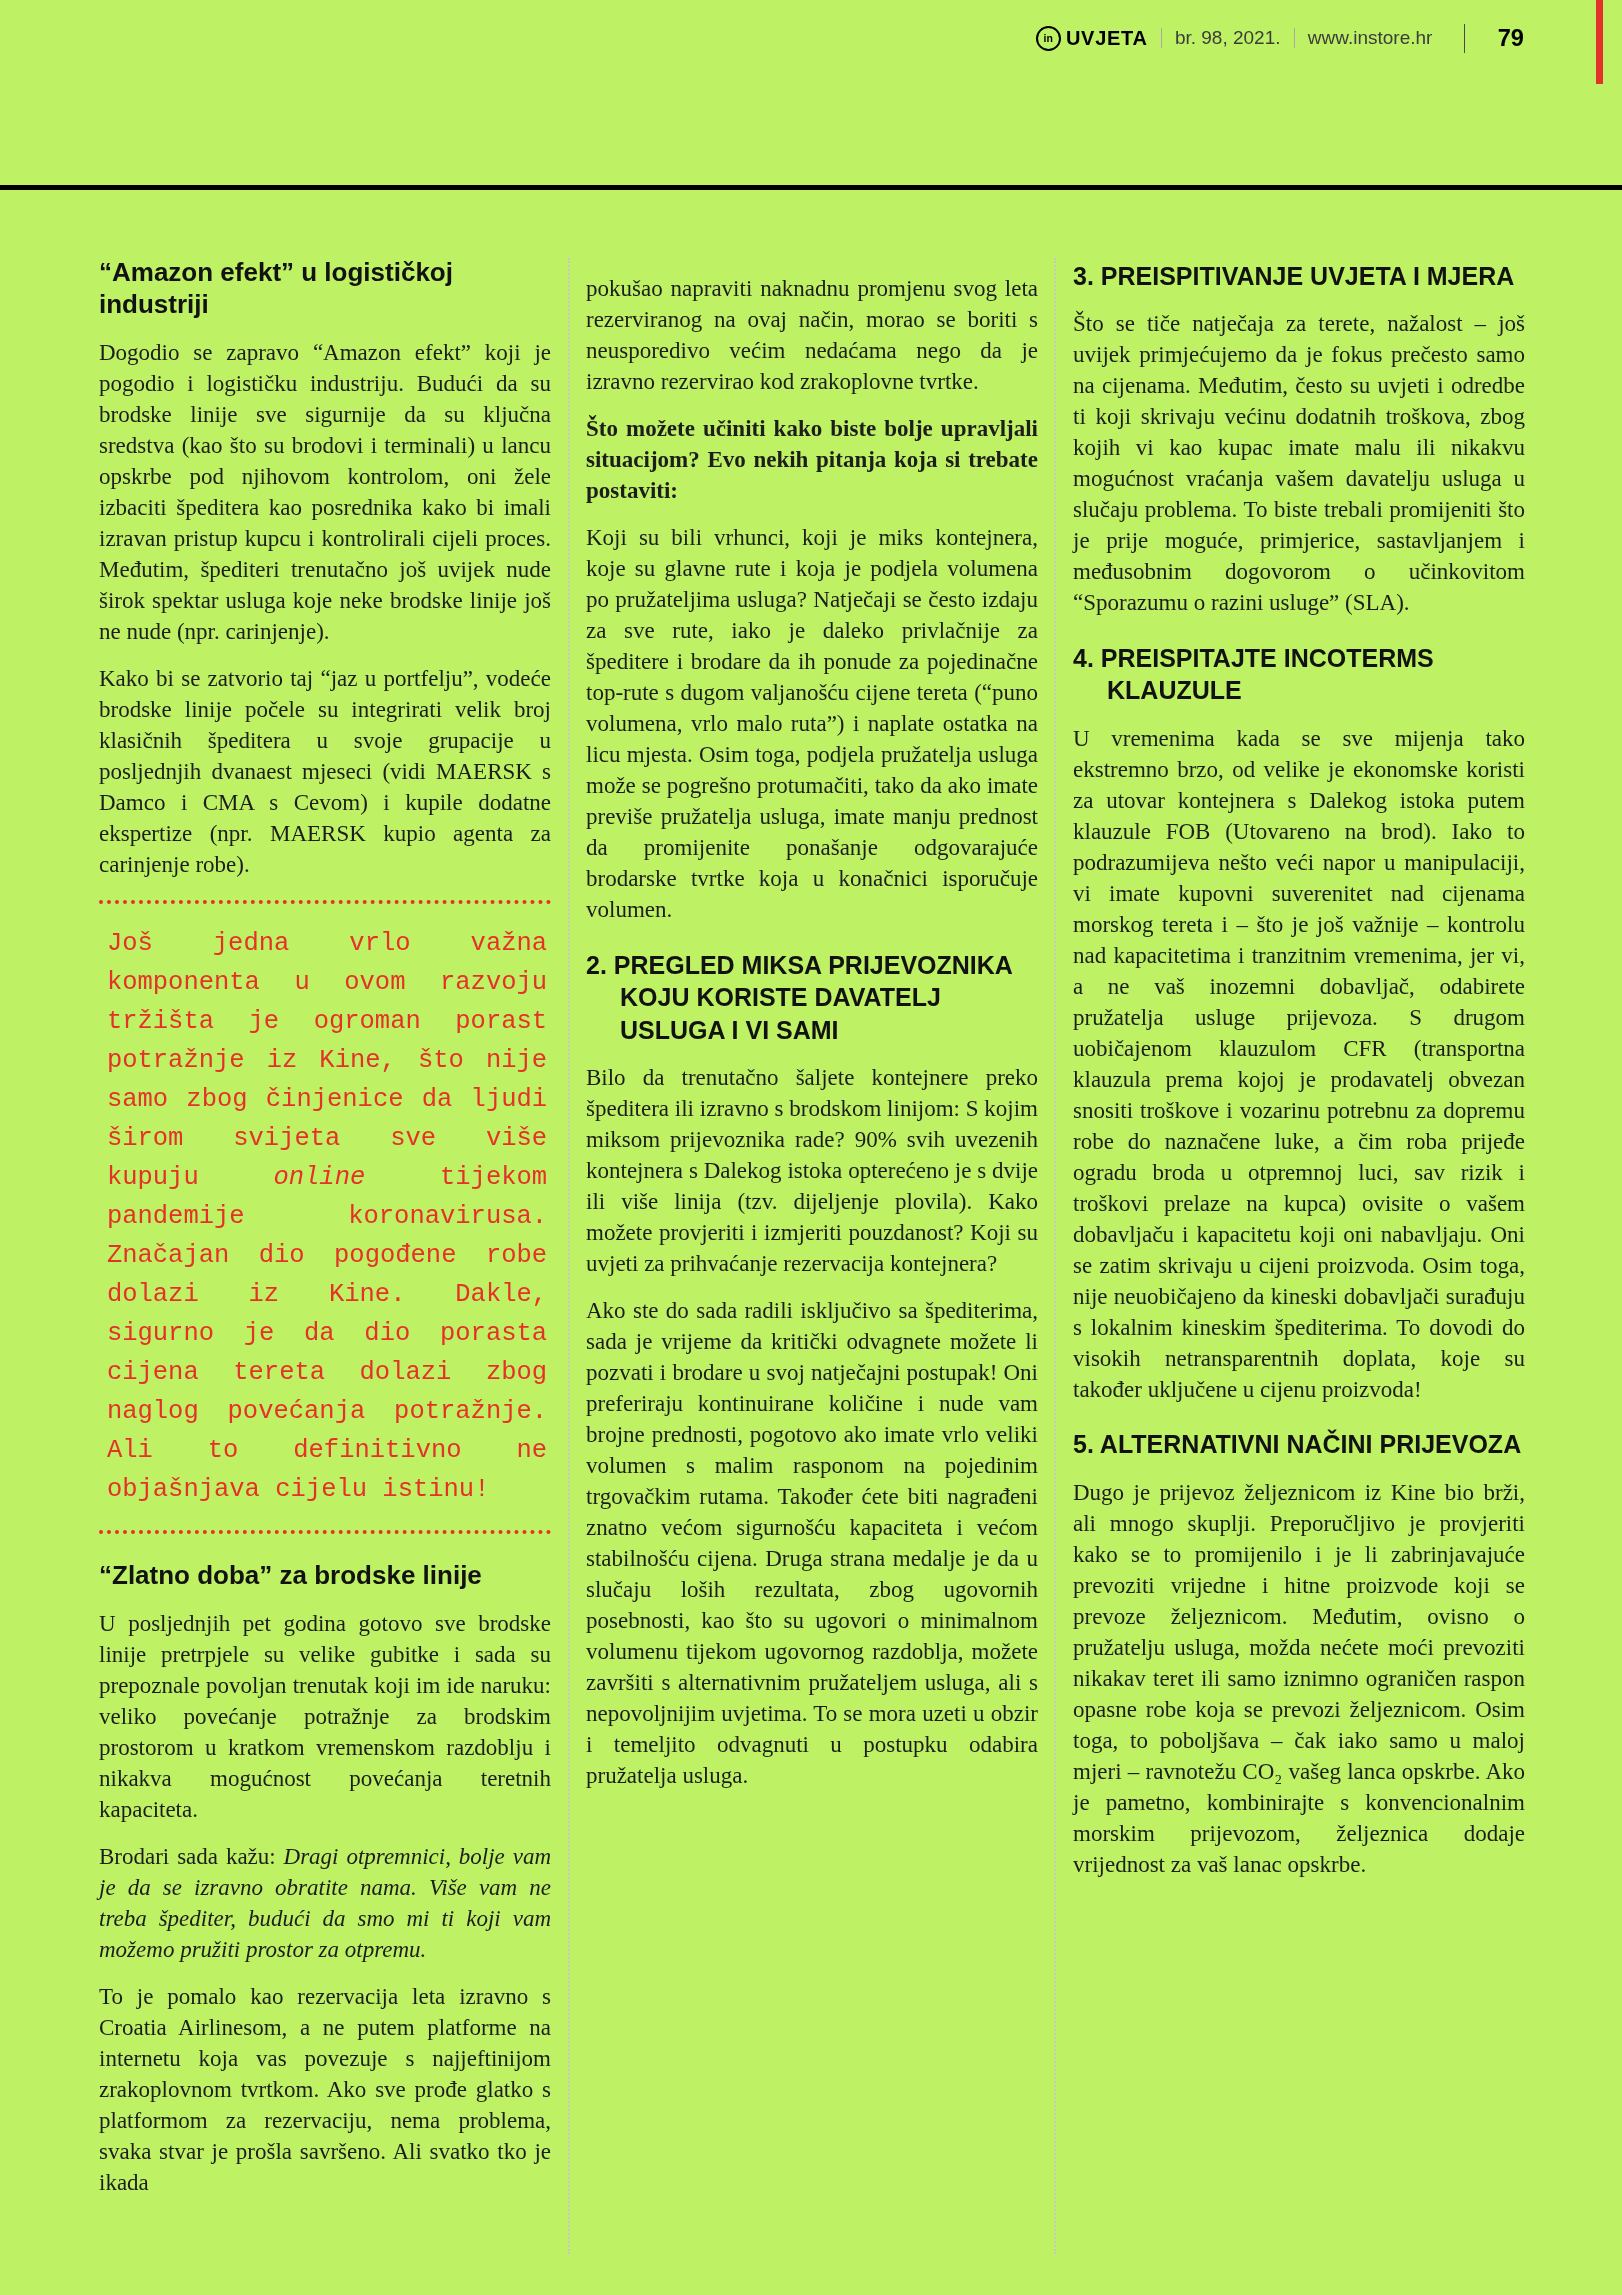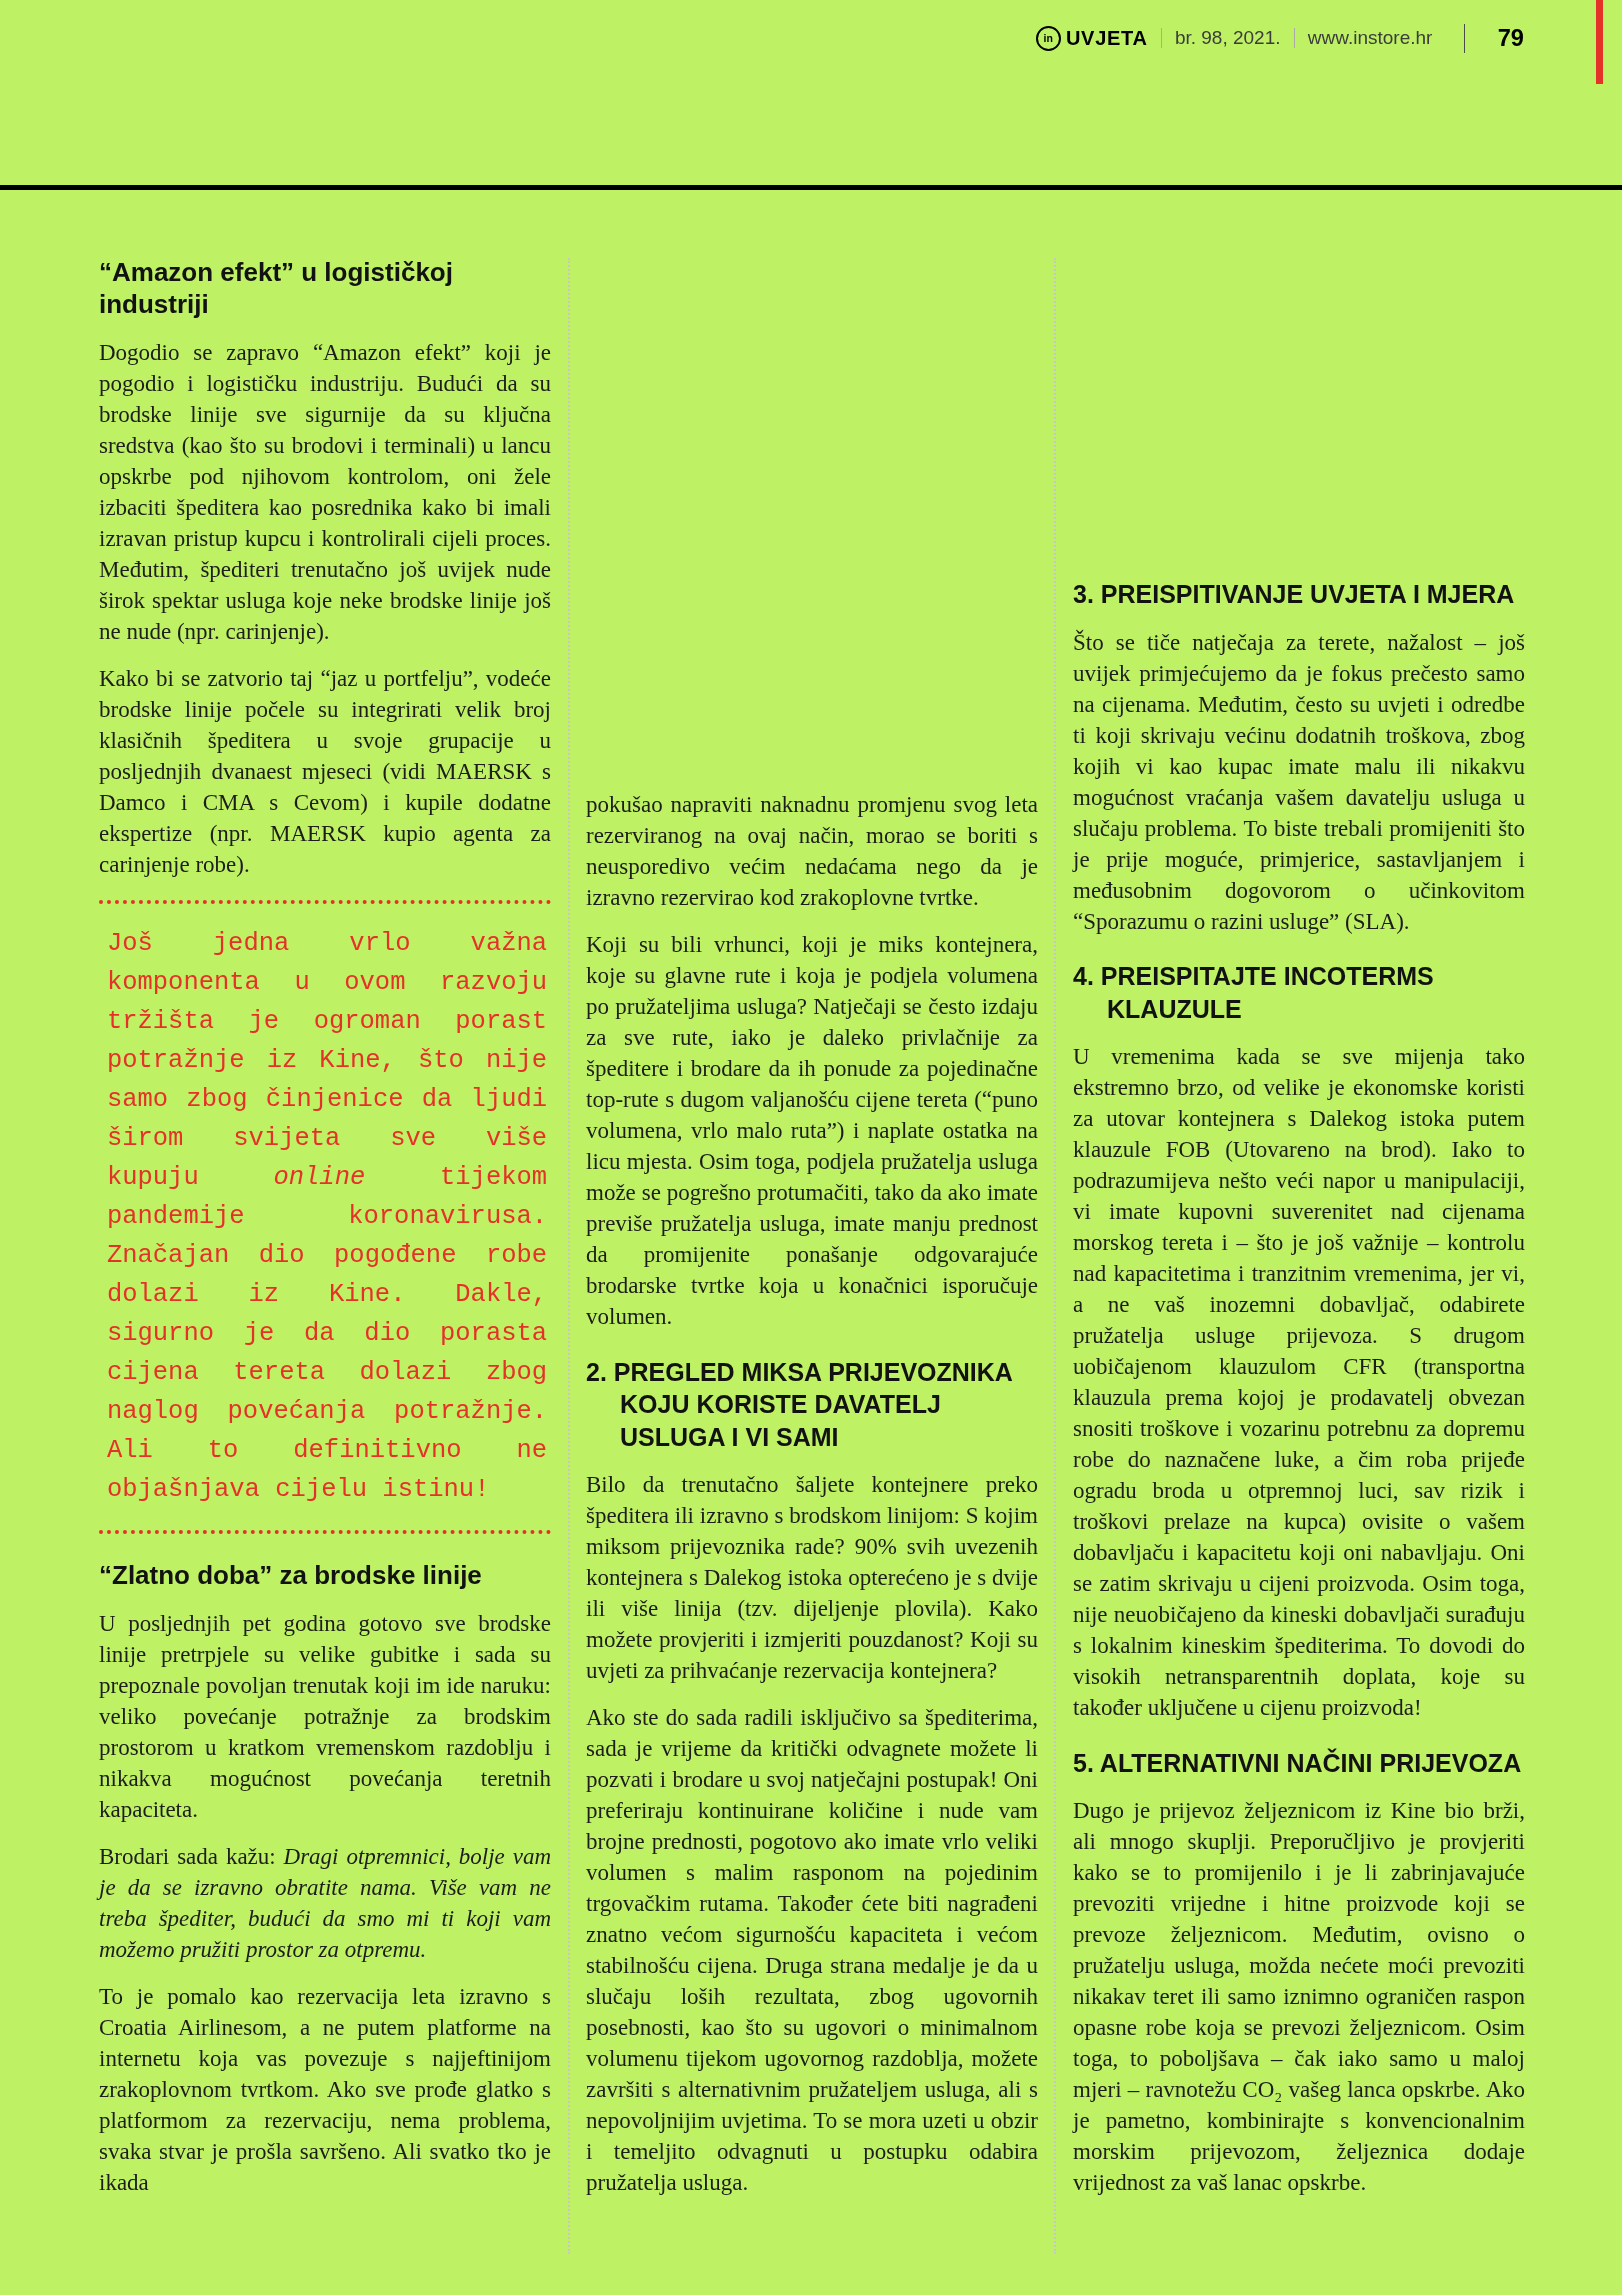--- a/index.html
+++ b/index.html
@@ -57,21 +57,20 @@
     background: #000;
   }
 
   
   .content {
     position: absolute;
     top: 257px; left: 99px;
     width: 1424px;
     display: flex;
     gap: 35px;
-    align-items: flex-end;
   }
   .col { width: 452px; flex: 0 0 452px; }
   .col-sep {
     position: absolute;
     top: 258px;
     height: 1996px;
     width: 0;
     border-left: 2px dotted #c7c7c7;
   }
   .col-sep.s1 { left: 568px; }
@@ -155,20 +154,21 @@
       <div class="pullquote"><span>Još jedna vrlo važna komponenta u ovom razvoju tržišta je ogroman porast potražnje iz Kine, što nije samo zbog činjenice da ljudi širom svijeta sve više kupuju </span><em>online</em><span> tijekom pandemije koronavirusa. Značajan dio pogođene robe dolazi iz Kine. Dakle, sigurno je da dio porasta cijena tereta dolazi zbog naglog povećanja potražnje. Ali to definitivno ne objašnjava cijelu istinu!</span></div>
 
       <h2 class="h-section">“Zlatno doba” za brodske linije</h2>
       <p class="body">U posljednjih pet godina gotovo sve brodske linije pretrpjele su velike gubitke i sada su prepoznale povoljan trenutak koji im ide naruku: veliko povećanje potražnje za brodskim prostorom u kratkom vremenskom razdoblju i nikakva mogućnost povećanja teretnih kapaciteta.</p>
       <p class="body"><span>Brodari sada kažu: </span><em>Dragi otpremnici, bolje vam je da se izravno obratite nama. Više vam ne treba špediter, budući da smo mi ti koji vam možemo pružiti prostor za otpremu.</em></p>
       <p class="body">To je pomalo kao rezervacija leta izravno s Croatia Airlinesom, a ne putem platforme na internetu koja vas povezuje s najjeftinijom zrakoplovnom tvrtkom. Ako sve prođe glatko s platformom za rezervaciju, nema problema, svaka stvar je prošla savršeno. Ali svatko tko je ikada</p>
     </section>
 
     <section class="col">
       <p class="body">pokušao napraviti naknadnu promjenu svog leta rezerviranog na ovaj način, morao se boriti s neusporedivo većim nedaćama nego da je izravno rezervirao kod zrakoplovne tvrtke.</p>
+      <p class="body bold">Što možete učiniti kako biste bolje upravljali situacijom? Evo nekih pitanja koja si trebate postaviti:</p>
       <p class="body">Koji su bili vrhunci, koji je miks kontejnera, koje su glavne rute i koja je podjela volumena po pružateljima usluga? Natječaji se često izdaju za sve rute, iako je daleko privlačnije za špeditere i brodare da ih ponude za pojedinačne top-rute s dugom valjanošću cijene tereta (“puno volumena, vrlo malo ruta”) i naplate ostatka na licu mjesta. Osim toga, podjela pružatelja usluga može se pogrešno protumačiti, tako da ako imate previše pružatelja usluga, imate manju prednost da promijenite ponašanje odgovarajuće brodarske tvrtke koja u konačnici isporučuje volumen.</p>
       <h3 class="h-num">2. PREGLED MIKSA PRIJEVOZNIKA KOJU KORISTE DAVATELJ USLUGA I VI SAMI</h3>
       <p class="body">Bilo da trenutačno šaljete kontejnere preko špeditera ili izravno s brodskom linijom: S kojim miksom prijevoznika rade? 90% svih uvezenih kontejnera s Dalekog istoka opterećeno je s dvije ili više linija (tzv. dijeljenje plovila). Kako možete provjeriti i izmjeriti pouzdanost? Koji su uvjeti za prihvaćanje rezervacija kontejnera?</p>
       <p class="body">Ako ste do sada radili isključivo sa špediterima, sada je vrijeme da kritički odvagnete možete li pozvati i brodare u svoj natječajni postupak! Oni preferiraju kontinuirane količine i nude vam brojne prednosti, pogotovo ako imate vrlo veliki volumen s malim rasponom na pojedinim trgovačkim rutama. Također ćete biti nagrađeni znatno većom sigurnošću kapaciteta i većom stabilnošću cijena. Druga strana medalje je da u slučaju loših rezultata, zbog ugovornih posebnosti, kao što su ugovori o minimalnom volumenu tijekom ugovornog razdoblja, možete završiti s alternativnim pružateljem usluga, ali s nepovoljnijim uvjetima. To se mora uzeti u obzir i temeljito odvagnuti u postupku odabira pružatelja usluga.</p>
     </section>
 
     <section class="col">
       <h3 class="h-num mt0">3. PREISPITIVANJE UVJETA I MJERA</h3>
       <p class="body">Što se tiče natječaja za terete, nažalost – još uvijek primjećujemo da je fokus prečesto samo na cijenama. Međutim, često su uvjeti i odredbe ti koji skrivaju većinu dodatnih troškova, zbog kojih vi kao kupac imate malu ili nikakvu mogućnost vraćanja vašem davatelju usluga u slučaju problema. To biste trebali promijeniti što je prije moguće, primjerice, sastavljanjem i međusobnim dogovorom o učinkovitom “Sporazumu o razini usluge” (SLA).</p>
       <h3 class="h-num">4. PREISPITAJTE INCOTERMS KLAUZULE</h3>

